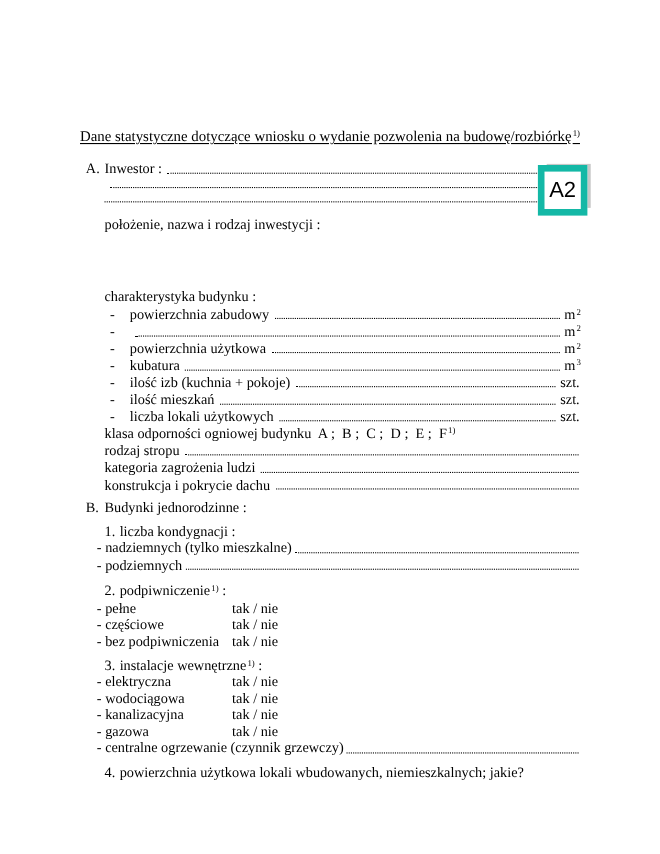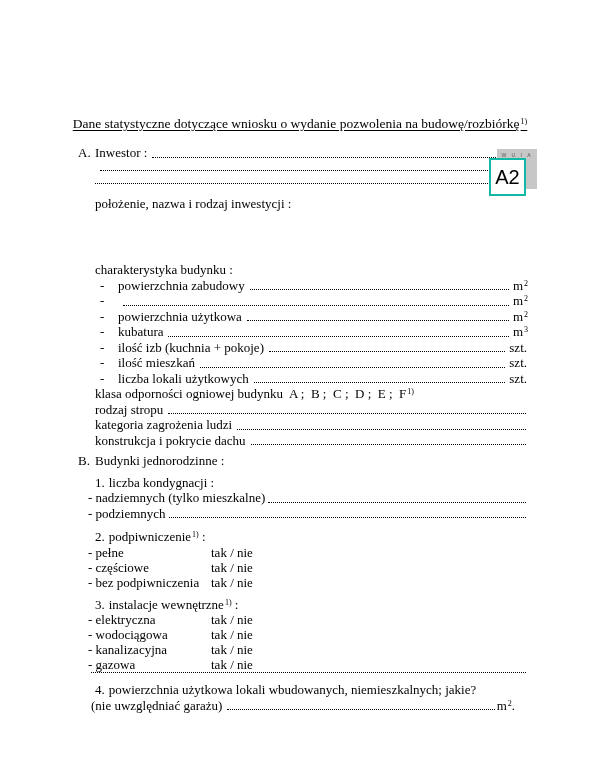--- a/index.html
+++ b/index.html
@@ -16,21 +16,21 @@
   
   .badge { position:absolute; top:33px; right:63px; width:48px; height:47px; }
   .badge-back { position:absolute; right:0; top:0; width:40px; height:40px; background:#c7c7c7; }
   .badge-overlay-text {
     position:absolute; top:3px; left:0; width:100%;
     text-align:center; font-family:"Liberation Sans", sans-serif;
     font-size:5px; letter-spacing:2px; color:#555;
   }
   .badge-front {
     position:absolute; left:0; bottom:0; width:33px; height:34px;
-    background:#fff; border:2px solid #14b8a6;
+    background:#fff; border:6px solid #14b8a6;
     display:flex; align-items:center; justify-content:center;
     font-family:"Liberation Sans", sans-serif; font-size:20px; color:#000;
   }
 
   
   .title { margin-top:116px; text-align:center; font-size:13.5px; line-height:16px; }
   .title .u { text-decoration:underline; text-underline-offset:2px; }
 
   
   sup { font-size:8px; line-height:0; position:relative; top:-4px; vertical-align:baseline; margin-left:1px; }
@@ -213,26 +213,22 @@
     </div>
     <div class="opt-row indent1">
       <span class="opt-label">- kanalizacyjna</span>
       <span>tak / nie</span>
     </div>
     <div class="opt-row indent1">
       <span class="opt-label">- gazowa</span>
       <span>tak / nie</span>
     </div>
     <div class="row indent1 sub-item">
+      <span>- centralne ogrzewanie (czynnik grzewczy)</span>
       <span class="dots tight"></span>
     </div>
 
     <div class="plain indent1 mt-q4">
       <span class="qnum">4.</span><span>powierzchnia użytkowa lokali wbudowanych, niemieszkalnych; jakie?</span>
     </div>
-    <div class="row indent1 q4-line2">
-      <span>(nie uwzględniać garażu)</span>
-      <span class="dots"></span>
-      <span class="unit"><span>m</span><sup>2</sup><span>.</span></span>
-    </div>
 
   </div>
 </div>
 
 </body></html>

